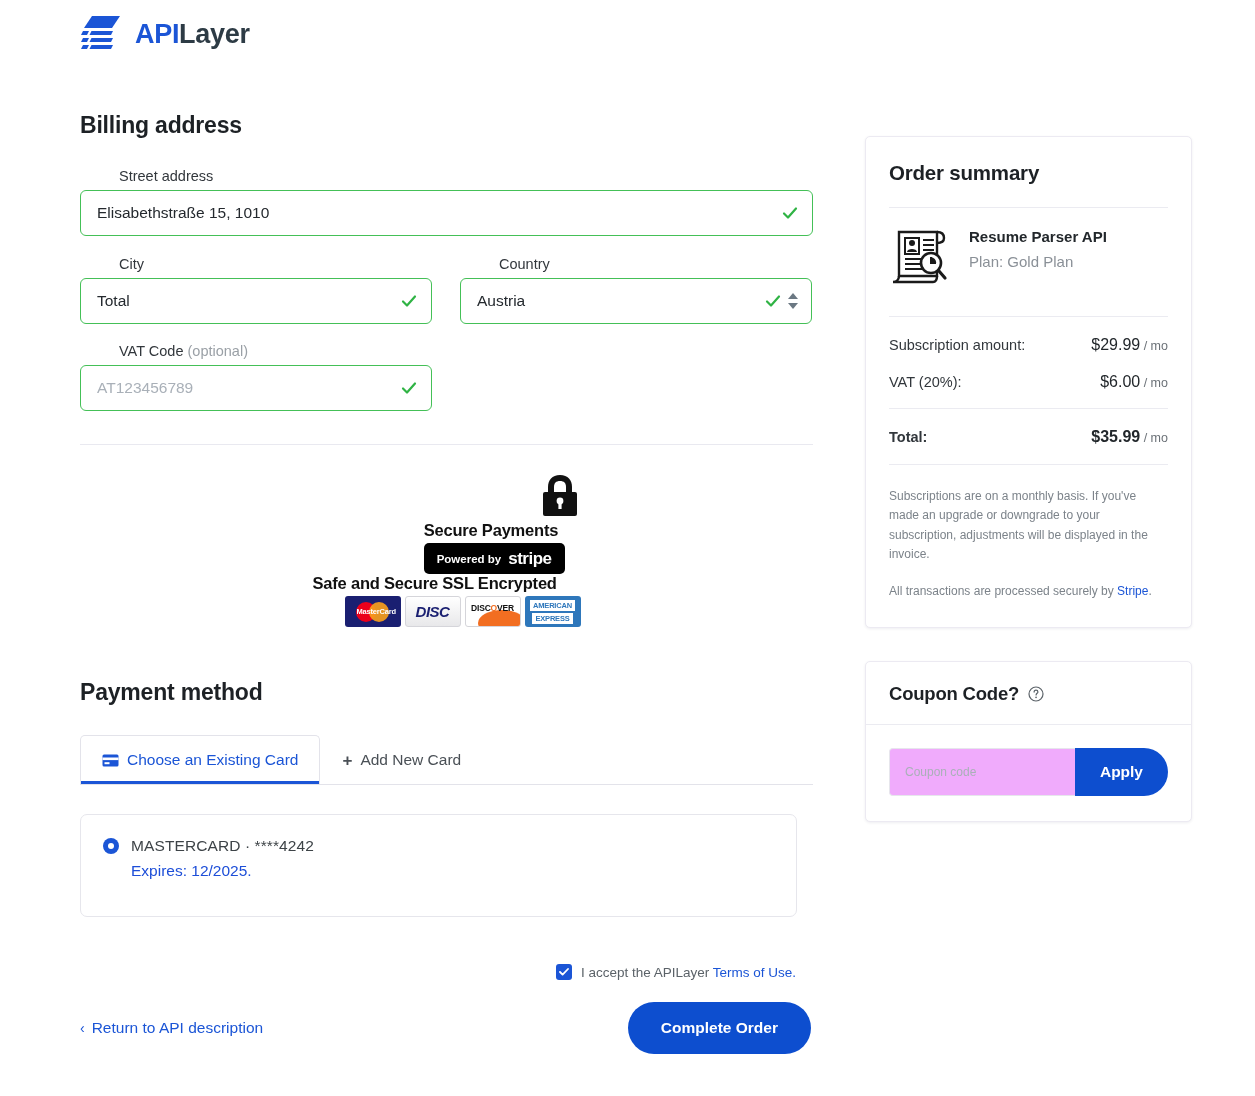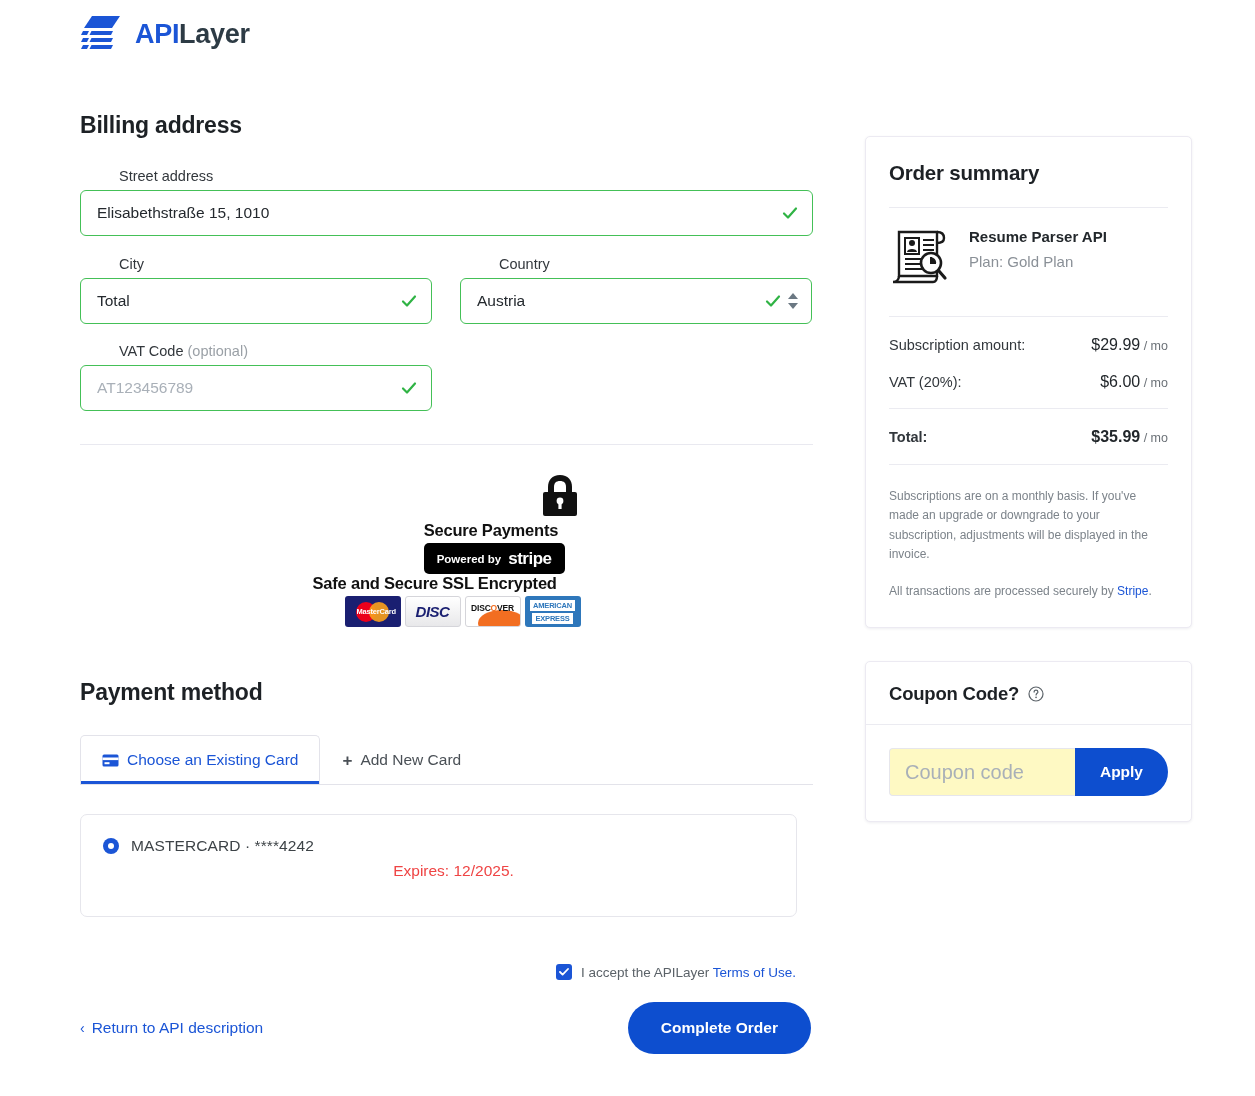--- a/index.html
+++ b/index.html
@@ -105,21 +105,21 @@
     padding: 22px 20px 36px 22px; width: 717px;
   }
   .co-line1 { display: flex; align-items: center; gap: 12px; }
   .radio-outer {
     width: 16px; height: 16px; border-radius: 50%;
     background: #1b55d6; display: flex; align-items: center; justify-content: center;
     flex: none;
   }
   .radio-inner { width: 6px; height: 6px; border-radius: 50%; background: #fff; }
   .co-name { font-size: 15.5px; color: #3d4347; letter-spacing: .1px; }
-  .co-exp { font-size: 15.5px; color: #ef4444; margin-top: 7px; margin-left: 28px; text-align: center; }
+  .co-exp { font-size: 15.5px; color: #1d4ed8; margin-top: 7px; margin-left: 28px; }
 
   .terms-row {
     display: flex; align-items: center; justify-content: flex-end;
     gap: 9px; margin-top: 47px; padding-right: 17px;
   }
   .cbx {
     width: 16px; height: 16px; border-radius: 3px; background: #1b55d6;
     display: flex; align-items: center; justify-content: center; flex: none;
   }
   .terms-text { font-size: 13.5px; color: #5b6268; }
@@ -158,22 +158,22 @@
   .fineprint.second { margin-top: 17px; }
   .fineprint a { color: #1b55d6; text-decoration: none; }
 
   .coupon-panel { margin-top: 33px; }
   .coupon-head { padding: 21px 23px 19px 23px; display: flex; align-items: center; gap: 9px; border-bottom: 1px solid #ebebf1; }
   .coupon-title { font-size: 18.5px; font-weight: bold; color: #1d2125; letter-spacing: -0.2px; }
   .help-icon { width: 16px; height: 16px; }
   .coupon-body { padding: 23px 23px 25px 23px; display: flex; }
   .coupon-input {
     flex: 1; height: 48px; border: 1px solid #e6e6ec; border-right: none;
-    border-radius: 4px 0 0 4px; padding: 1px 15px; font-size: 20px;
-    color: #24292e; font-family: "Liberation Sans", sans-serif; background: #fef9c3;
+    border-radius: 4px 0 0 4px; padding: 1px 15px; font-size: 12px;
+    color: #24292e; font-family: "Liberation Sans", sans-serif; background: #f0abfc;
     min-width: 0;
   }
   .coupon-input::placeholder { color: #a9b0b8; }
   .apply-btn {
     background: #0d4ecf; color: #fff; border: none;
     border-radius: 0 24px 24px 0; padding: 0 25px; height: 48px;
     font-size: 15.5px; font-weight: bold; cursor: pointer;
     font-family: "Liberation Sans", sans-serif;
   }
 </style>

